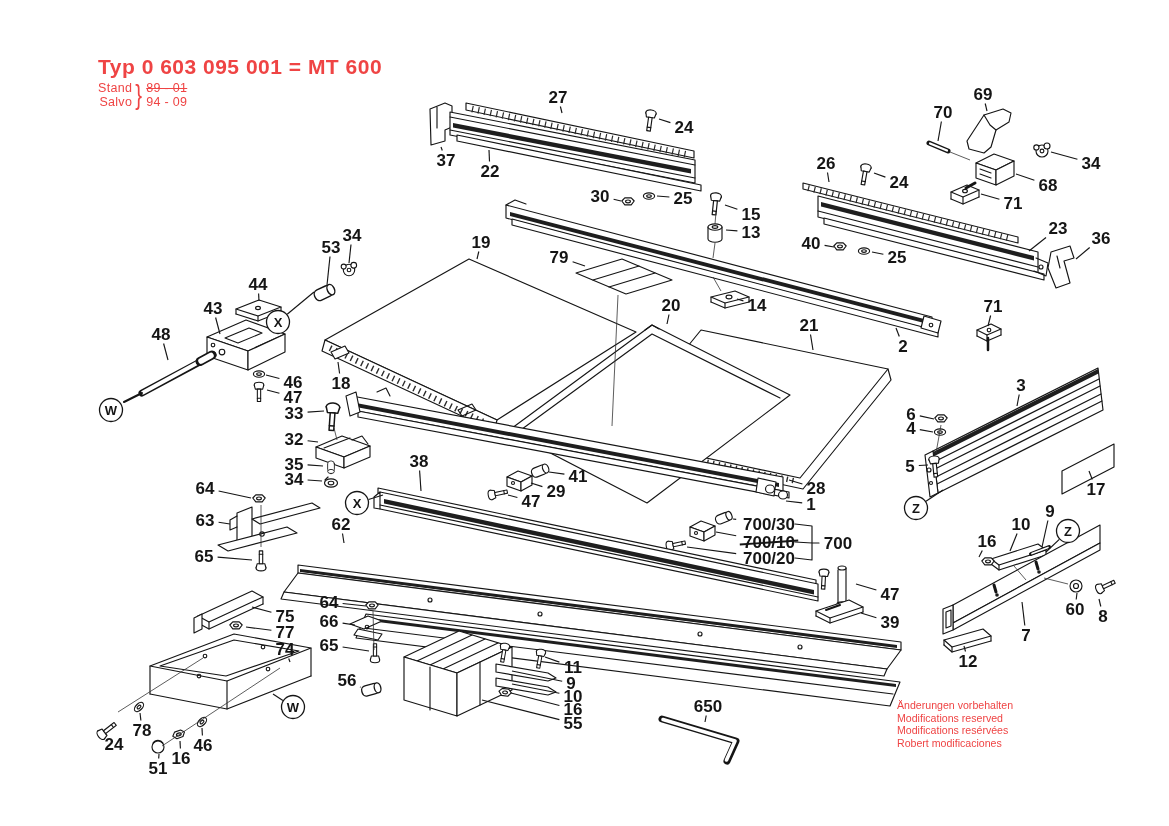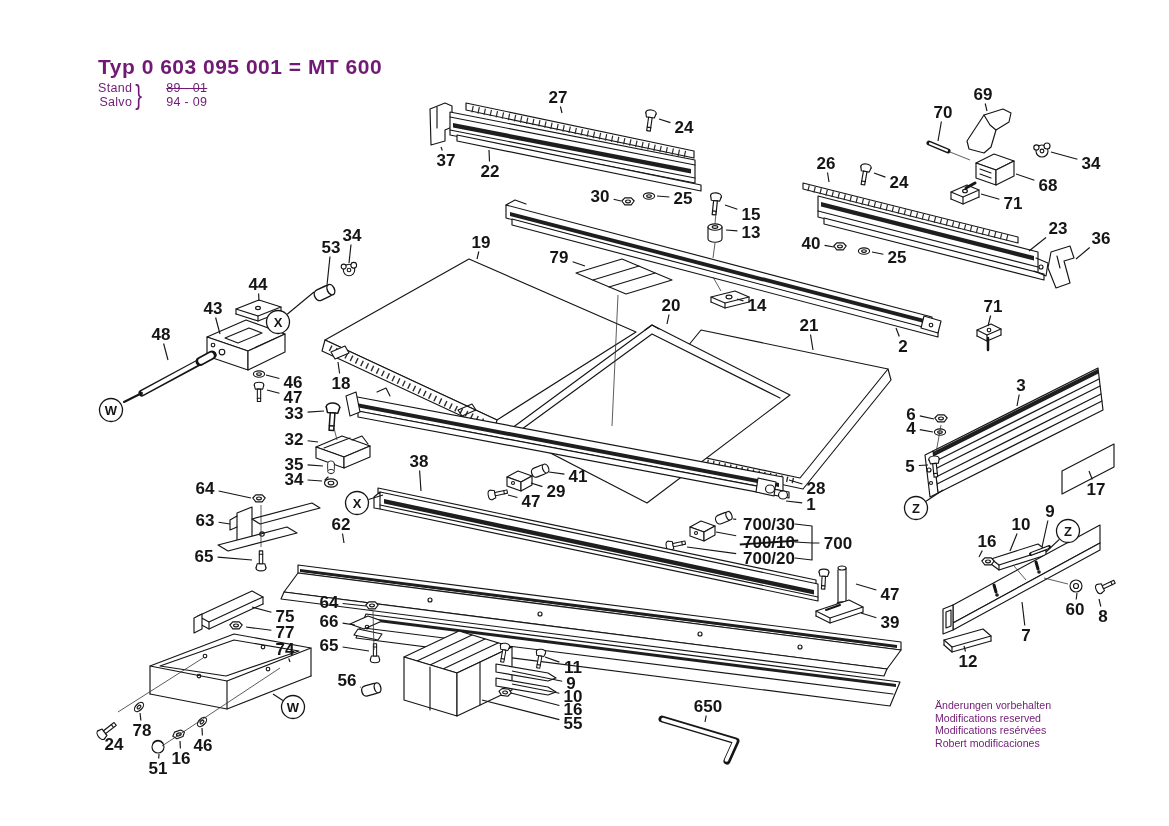--- a/index.html
+++ b/index.html
@@ -1,29 +1,29 @@
 <!DOCTYPE html>
 <html><head>
 <meta charset="utf-8">
 <style>
   html,body{margin:0;padding:0;background:#e8e8e8;}
   .page{position:relative;width:1169px;height:826px;background:#ffffff;
-        font-family:"Liberation Sans",sans-serif;color:#701a75;overflow:hidden;margin:0 auto;}
+        font-family:"Liberation Sans",sans-serif;color:#ef4444;overflow:hidden;margin:0 auto;}
   .art{position:absolute;left:0;top:0;}
   
   .hdr{position:absolute;left:98px;top:55px;}
   .title{font-size:21px;font-weight:bold;letter-spacing:.5px;white-space:nowrap;}
   .title .code{font-weight:bold;}
   .rev{display:flex;align-items:center;margin-top:2px;font-size:12.5px;line-height:14px;text-align:right;}
   .rev .lbls div{letter-spacing:.3px;}
   .rev .brace{font-size:27px;font-weight:400;margin:0 3px 0 2px;transform:scaleX(.75);}
-  .rev .vals div{letter-spacing:.3px;margin-left:20px;}
+  .rev .vals div{letter-spacing:.3px;}
   .strike{text-decoration:line-through;}
   
-  .ftr{position:absolute;left:935px;top:699px;font-size:10.6px;line-height:12.6px;}
+  .ftr{position:absolute;left:897px;top:699px;font-size:10.6px;line-height:12.6px;}
   .ftr .company{margin-top:6px;font-weight:bold;}
   
   .o{fill:#fff;stroke:#151515;stroke-width:1.15;stroke-linejoin:round;stroke-linecap:round;}
   .n{fill:none;stroke:#151515;stroke-width:1.15;stroke-linejoin:round;stroke-linecap:round;}
   .dk{fill:#1e1e1e;stroke:none;}
   .w{fill:none;stroke:#fff;stroke-linejoin:round;stroke-linecap:round;}
   .ink{fill:none;stroke:#151515;stroke-linejoin:round;stroke-linecap:round;}
   .thin{fill:none;stroke:#333;stroke-width:.8;}
   .tick{fill:none;stroke:#2c2c2c;}
 </style>

